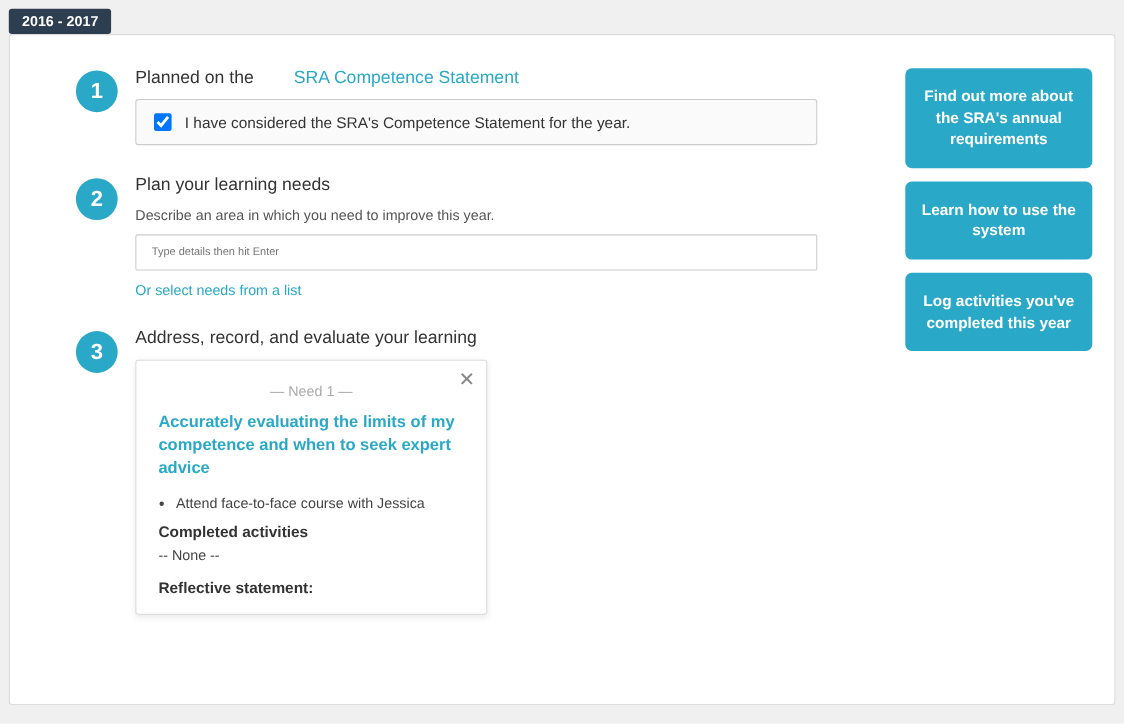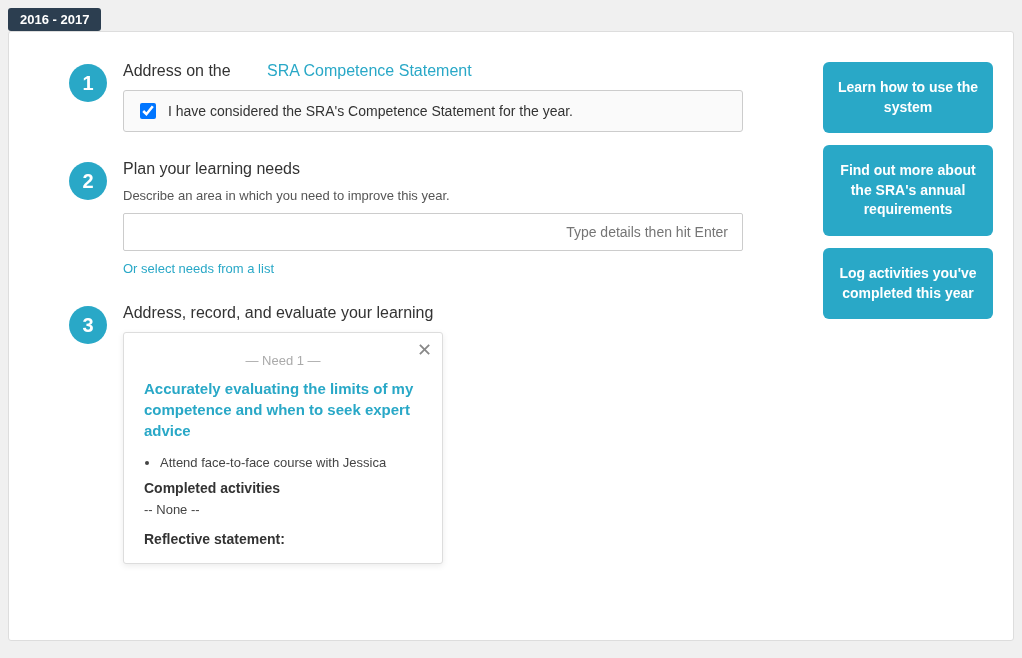--- a/index.html
+++ b/index.html
@@ -99,24 +99,23 @@
       color: #555;
       margin-bottom: 10px;
     }
 
     .text-input {
       width: 100%;
       max-width: 620px;
       border: 1px solid #ccc;
       border-radius: 2px;
       padding: 10px 14px;
-      font-size: 14px;
+      font-size: 10px;
       color: #aaa;
       outline: none;
-      text-align: right;
     }
 
     .or-select-link {
       color: #29a8c7;
       font-size: 13px;
       margin-top: 10px;
       display: inline-block;
       cursor: pointer;
       text-decoration: none;
     }
@@ -228,21 +227,21 @@
 <div class="year-badge">2016 - 2017</div>
 
 <div class="main-container">
 
   <div class="content-area">
 
     <div class="step">
       <div class="step-number">1</div>
       <div class="step-content">
         <div class="step-title">
-          <span>Address on the </span><a href="#">SRA Competence Statement</a>
+          <span>Planned on the </span><a href="#">SRA Competence Statement</a>
         </div>
         <div class="checkbox-box">
           <input type="checkbox" checked="" style="">
           <span>I have considered the SRA's Competence Statement for the year.</span>
         </div>
       </div>
     </div>
 
     <div class="step">
       <div class="step-number">2</div>
@@ -273,21 +272,21 @@
 
           <div class="reflective-title">Reflective statement:</div>
         </div>
 
       </div>
     </div>
 
   </div>
 
   <div class="sidebar-buttons">
+    <button class="sidebar-btn">Find out more about the SRA's annual requirements</button>
     <button class="sidebar-btn">Learn how to use the system</button>
-    <button class="sidebar-btn">Find out more about the SRA's annual requirements</button>
     <button class="sidebar-btn cursor-pointer">Log activities you've completed this year</button>
   </div>
 
 </div>
 
 
 
 
 </body></html>

